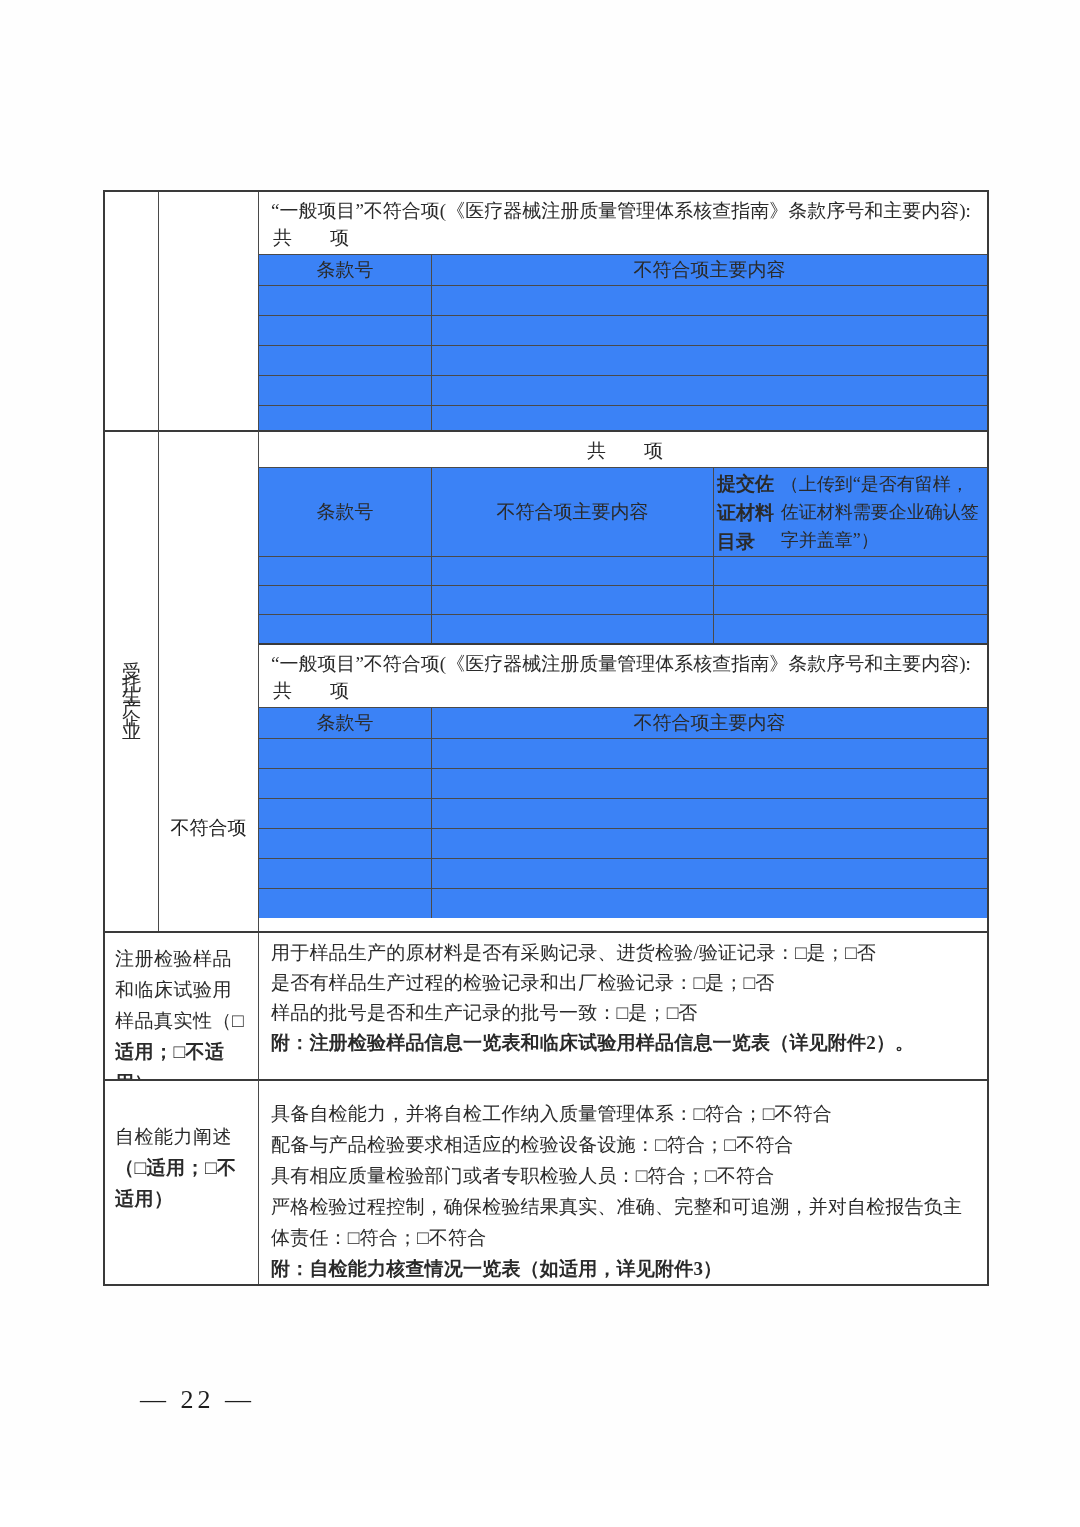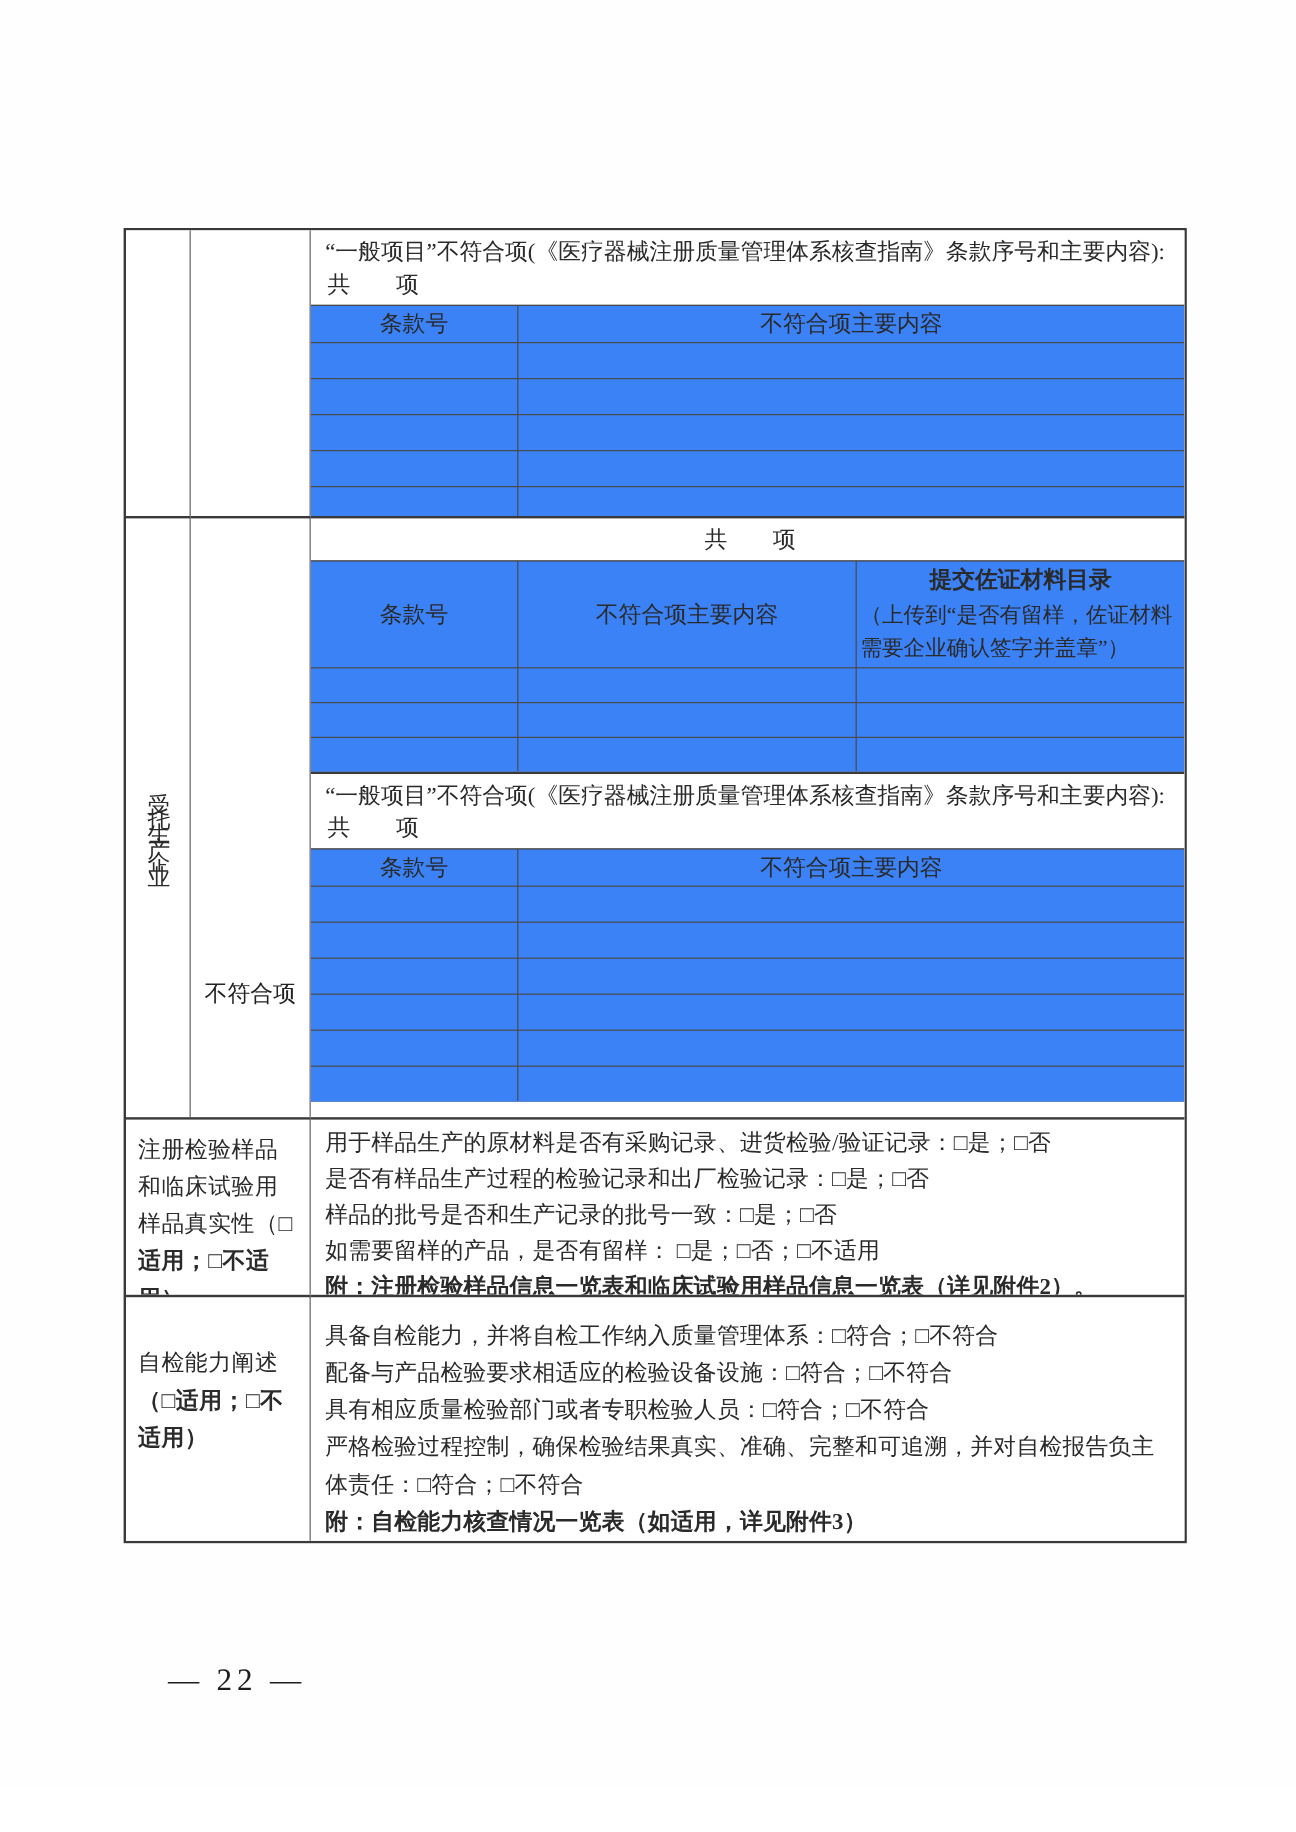--- a/index.html
+++ b/index.html
@@ -60,21 +60,21 @@
     border-top:1px solid #4a4a4a;
   }
   .grid2 { grid-template-columns:172px 1fr; }
   .grid3 { grid-template-columns:172px 281px 1fr; }
   .icell { background:#3b82f6; overflow:hidden; }
   .th { display:flex; align-items:center; justify-content:center; color:#2a2a2a; }
   .h30 { height:30px; }
   .h29 { height:29px; }
   .h28 { height:28px; }
   .h88 { height:88px; }
-  .evidence-head { flex-direction:column; justify-content:flex-start; padding:1px 3px; }
+  .evidence-head { flex-direction:row; justify-content:flex-start; padding:1px 3px; }
   .evidence-title { font-weight:bold; line-height:29px; }
   .evidence-note { font-size:18px; line-height:28px; text-align:left; }
 
   .it-bottom { border-top:2px solid #3a3a3a; }
 
   
   .stmt-cell { padding:5px 10px 0 12px; color:#2a2a2a; }
   .stmt-cell .line { line-height:30px; letter-spacing:0.2px; }
   .stmt-cell .note { font-weight:bold; }
   .stmt-cell.tall { padding-top:17px; }
@@ -173,21 +173,20 @@
       </div>
     </div>
 
     <div class="ocell label-span sect-top row-label">
       <span>注册检验样品和临床试验用样品真实性（□</span><span class="b">适用；□不适用）</span>
     </div>
     <div class="ocell sect-top stmt-cell">
       <div class="line">用于样品生产的原材料是否有采购记录、进货检验/验证记录：□是；□否</div>
       <div class="line">是否有样品生产过程的检验记录和出厂检验记录：□是；□否</div>
       <div class="line">样品的批号是否和生产记录的批号一致：□是；□否</div>
-      <div class="line">如需要留样的产品，是否有留样： □是；□否；□不适用</div>
       <div class="line note">附：注册检验样品信息一览表和临床试验用样品信息一览表（详见附件2）。</div>
     </div>
 
     <div class="ocell label-span sect-top row-label v-center">
       <span>自检能力阐述</span>
         <span class="b">（□适用；□不适用）</span>
     </div>
     <div class="ocell sect-top stmt-cell tall">
       <div class="line">具备自检能力，并将自检工作纳入质量管理体系：□符合；□不符合</div>
       <div class="line">配备与产品检验要求相适应的检验设备设施：□符合；□不符合</div>

